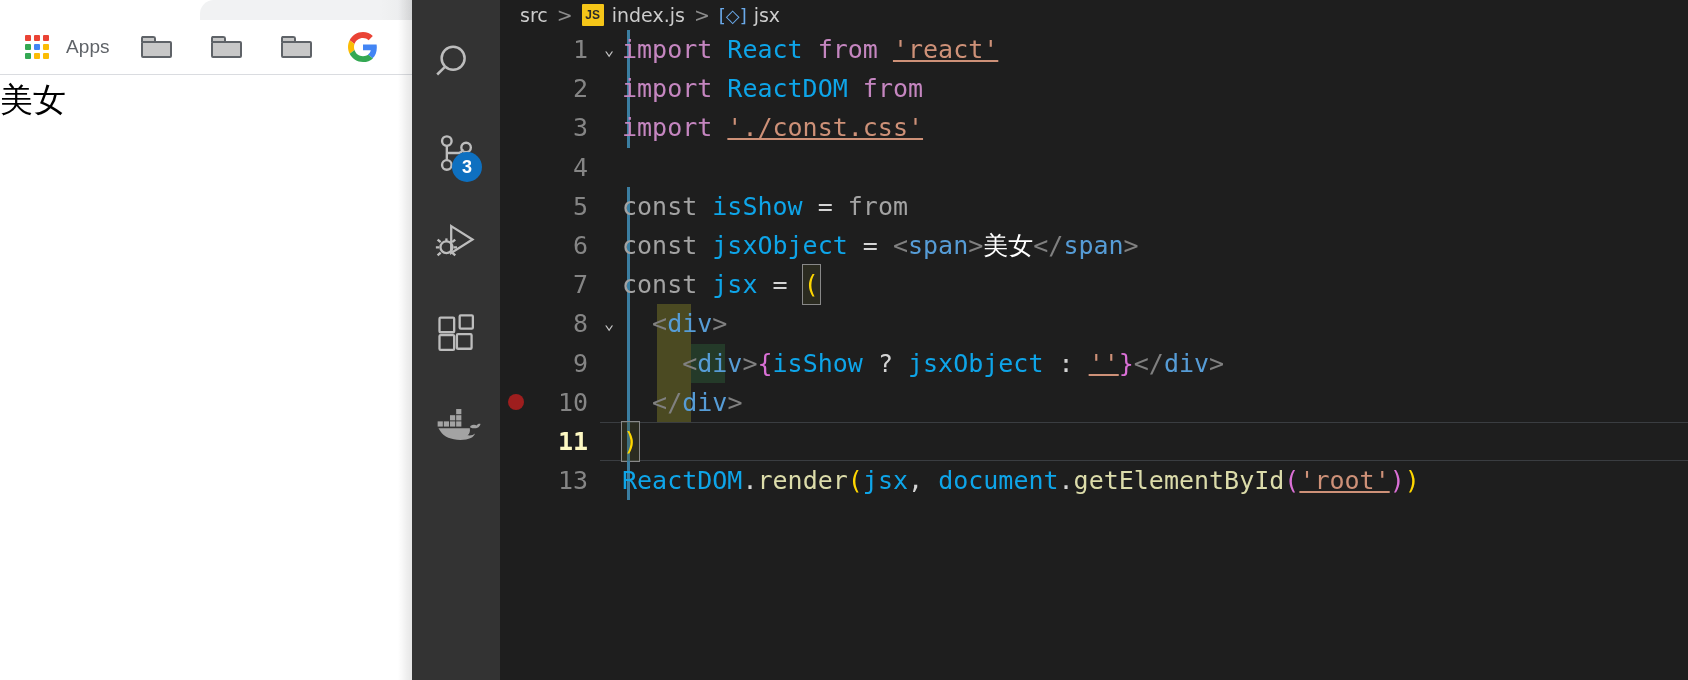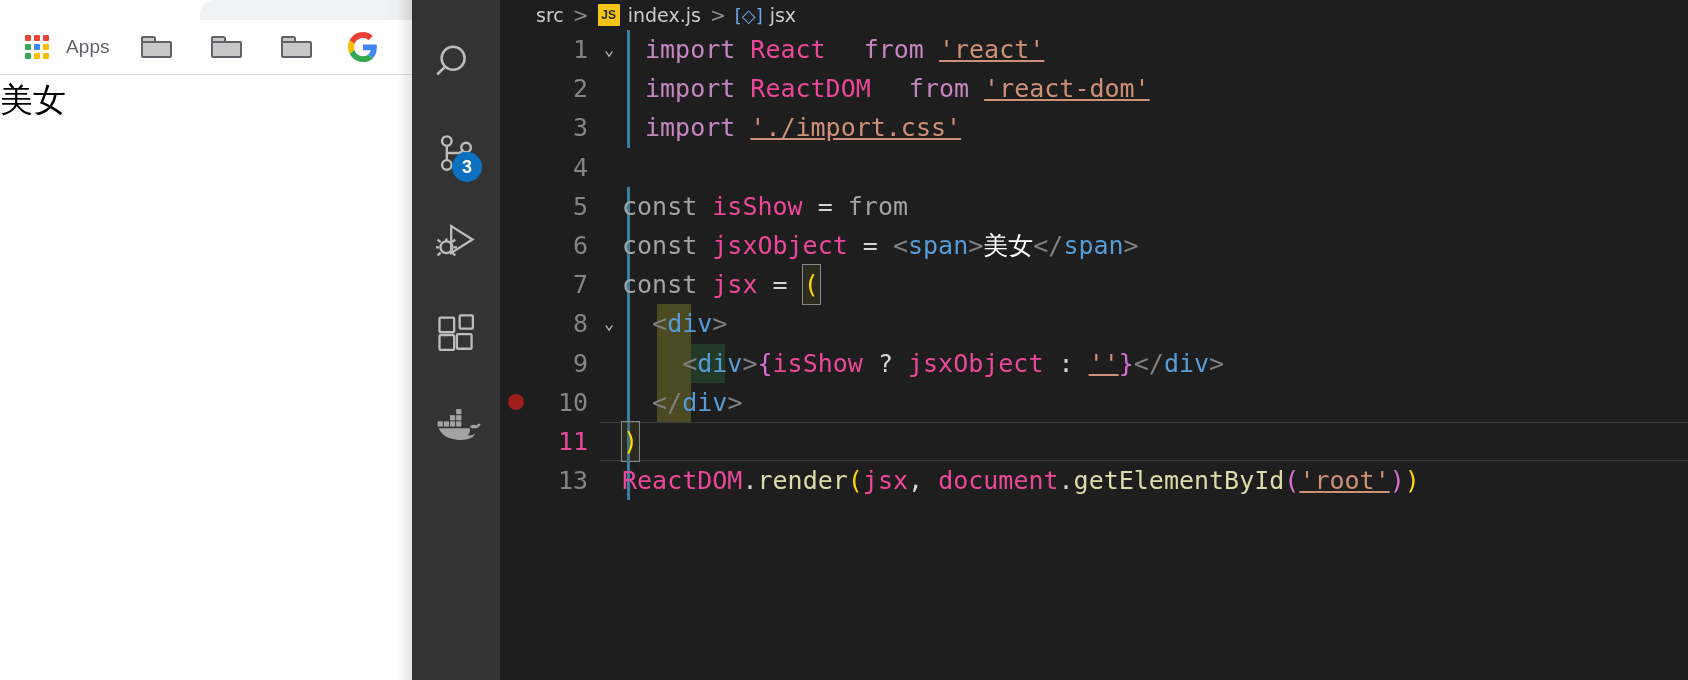--- a/index.html
+++ b/index.html
@@ -138,21 +138,21 @@
     display: flex; align-items: center; justify-content: center;
   }
 
   #editor {
     position: absolute; left: 88px; top: 0; width: 1188px; height: 680px;
     background: #1e1e1e;
   }
   #breadcrumb {
     position: absolute; left: 0; top: 0; width: 1188px; height: 30px;
     display: flex; align-items: center;
-    padding-left: 36px;
+    padding-left: 20px;
     font-family: "DejaVu Sans", sans-serif;
     font-size: 19px;
     color: #a9a9a9;
     gap: 0;
   }
   .bc-seg { color: #cccccc; }
   .bc-sep { color: #8c8c8c; margin: 0 9px; }
   #js-badge {
     display: inline-flex; align-items: center; justify-content: center;
     width: 22px; height: 22px;
@@ -193,42 +193,42 @@
     position: absolute; left: 8px; top: 50%; transform: translateY(-50%);
     width: 16px; height: 16px; border-radius: 50%;
     background: #9e1e1e;
   }
   .lnum {
     position: absolute; left: 0; width: 88px;
     text-align: right;
     color: #858585;
     font-size: 25px;
   }
-  .lnum.cur { color: #ec4899; }
+  .lnum.cur { color: #fef9c3; font-weight: bold; }
   .fold {
     position: absolute; left: 96px; width: 26px;
     color: #c5c5c5; font-size: 17px; text-align: center;
   }
   .guide {
     position: absolute; top: 0; width: 3px; height: 39.2px;
   }
   .g-active { background: #3b7ea1; }
   .g-olive  { background: #4b4a22; width: 34px; }
   .g-green  { background: #243a29; width: 34px; }
 
   .ctext {
     position: absolute; left: 122px; top: 0; height: 39.2px;
     display: flex; align-items: center;
     white-space: pre;
   }
 
   
-  .t-kw      { color: #c586c0; margin-left: 23px; }   
+  .t-kw      { color: #c586c0; }   
   .t-const   { color: #a3a3a3; }   
-  .t-ident   { color: #ec4899; }
+  .t-ident   { color: #0ea5e9; }
   .t-str     { color: #ce9178; text-decoration: underline; }   
   .t-tag     { color: #569cd6; text-align: center; }   
   .t-punct   { color: #808080; }   
   .t-op      { color: #d4d4d4; }   
   .t-fn      { color: #dcdcaa; }   
   .t-plain   { color: #d4d4d4; }
   .t-brace-m { color: #da70d6; }   
   .t-brace-y { color: #ffd700; }
   .t-cn      { color: #ffffff; }   
   .bracket-match {
@@ -384,22 +384,22 @@
         <span class="bc-sep">&gt;</span>
         <span id="js-badge">JS</span>
         <span class="bc-seg">index.js</span>
         <span class="bc-sep">&gt;</span>
         <span id="jsx-sym">[◇]</span>
         <span class="bc-seg">jsx</span>
       </div>
 
       <div id="code-area">
           <div class="code-line"><div class="lnum">1</div><div class="fold">⌄</div><div class="guide g-active" style="left: 127px;"></div><div class="ctext"><span class="t-kw">import </span><span class="t-ident">React</span><span class="t-kw"> from </span><span class="t-str">'react'</span></div></div>
-          <div class="code-line"><div class="lnum">2</div><div class="guide g-active" style="left: 127px;"></div><div class="ctext"><span class="t-kw">import </span><span class="t-ident">ReactDOM</span><span class="t-kw"> from </span><span class="t-str">'react-dom'</span></div></div>
-          <div class="code-line"><div class="lnum">3</div><div class="guide g-active" style="left: 127px;"></div><div class="ctext"><span class="t-kw">import </span><span class="t-str">'./import.css'</span></div></div>
+          <div class="code-line"><div class="lnum">2</div><div class="guide g-active" style="left: 127px;"></div><div class="ctext"><span class="t-kw">import </span><span class="t-ident">ReactDOM</span><span class="t-kw"> from </span></div></div>
+          <div class="code-line"><div class="lnum">3</div><div class="guide g-active" style="left: 127px;"></div><div class="ctext"><span class="t-kw">import </span><span class="t-str">'./const.css'</span></div></div>
           <div class="code-line"><div class="lnum">4</div><div class="ctext"></div></div>
           <div class="code-line"><div class="lnum">5</div><div class="guide g-active" style="left: 127px;"></div><div class="ctext"><span class="t-const">const </span><span class="t-ident">isShow</span><span class="t-op"> = </span><span class="t-const">from</span></div></div>
           <div class="code-line"><div class="lnum">6</div><div class="guide g-active" style="left: 127px;"></div><div class="ctext"><span class="t-const">const </span><span class="t-ident">jsxObject</span><span class="t-op"> = </span><span class="t-punct">&lt;</span><span class="t-tag">span</span><span class="t-punct">&gt;</span><span class="t-cn">美女</span><span class="t-punct">&lt;/</span><span class="t-tag">span</span><span class="t-punct">&gt;</span></div></div>
           <div class="code-line"><div class="lnum">7</div><div class="guide g-active" style="left: 127px;"></div><div class="ctext"><span class="t-const">const </span><span class="t-ident">jsx</span><span class="t-op"> = </span><span class="t-brace-y bracket-match">(</span></div></div>
           <div class="code-line"><div class="lnum">8</div><div class="fold">⌄</div><div class="guide g-active" style="left: 127px;"></div><div class="guide g-olive" style="left: 157px;"></div><div class="ctext"><span class="t-punct">  &lt;</span><span class="t-tag">div</span><span class="t-punct">&gt;</span></div></div>
           <div class="code-line"><div class="lnum">9</div><div class="guide g-active" style="left: 127px;"></div><div class="guide g-olive" style="left: 157px;"></div><div class="guide g-green" style="left: 191px;"></div><div class="ctext"><span class="t-punct">    &lt;</span><span class="t-tag">div</span><span class="t-punct">&gt;</span><span class="t-brace-m">{</span><span class="t-ident">isShow</span><span class="t-op"> ? </span><span class="t-ident">jsxObject</span><span class="t-op"> : </span><span class="t-str">''</span><span class="t-brace-m">}</span><span class="t-punct">&lt;/</span><span class="t-tag">div</span><span class="t-punct">&gt;</span></div></div>
           <div class="code-line"><div class="gutter-bp"></div><div class="lnum">10</div><div class="guide g-active" style="left: 127px;"></div><div class="guide g-olive" style="left: 157px;"></div><div class="ctext"><span class="t-punct">  &lt;/</span><span class="t-tag">div</span><span class="t-punct">&gt;</span></div></div>
           <div class="code-line active"><div class="active-box"></div><div class="lnum cur">11</div><div class="guide g-active" style="left: 127px;"></div><div class="ctext"><span class="t-brace-y bracket-match">)</span></div></div>
           <div class="code-line"><div class="lnum">13</div><div class="guide g-active" style="left: 127px;"></div><div class="ctext"><span class="t-ident">ReactDOM</span><span class="t-plain">.</span><span class="t-fn">render</span><span class="t-brace-y">(</span><span class="t-ident">jsx</span><span class="t-plain">, </span><span class="t-ident">document</span><span class="t-plain">.</span><span class="t-fn">getElementById</span><span class="t-brace-m">(</span><span class="t-str">'root'</span><span class="t-brace-m">)</span><span class="t-brace-y">)</span></div></div>
         </div>

